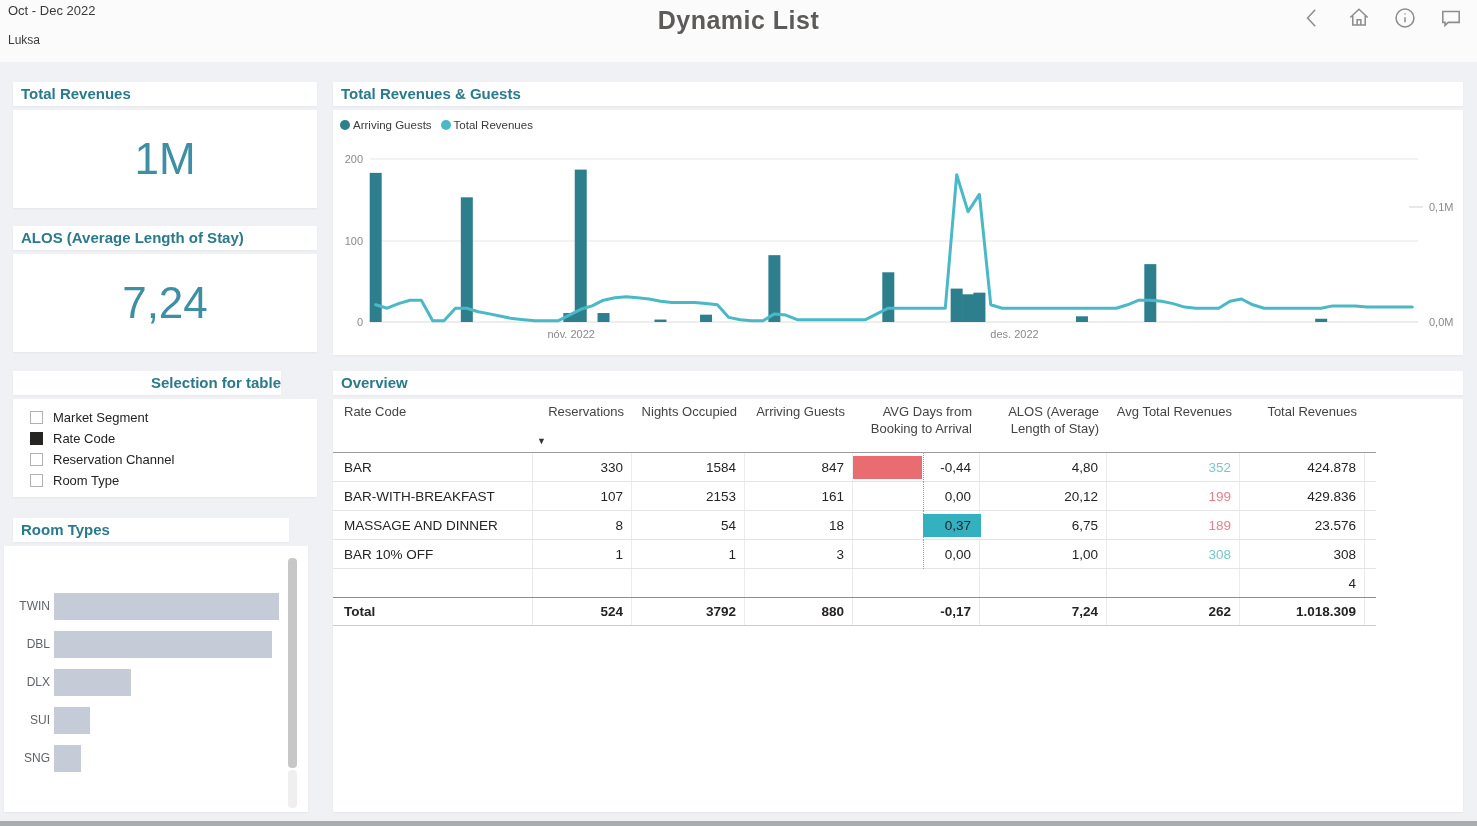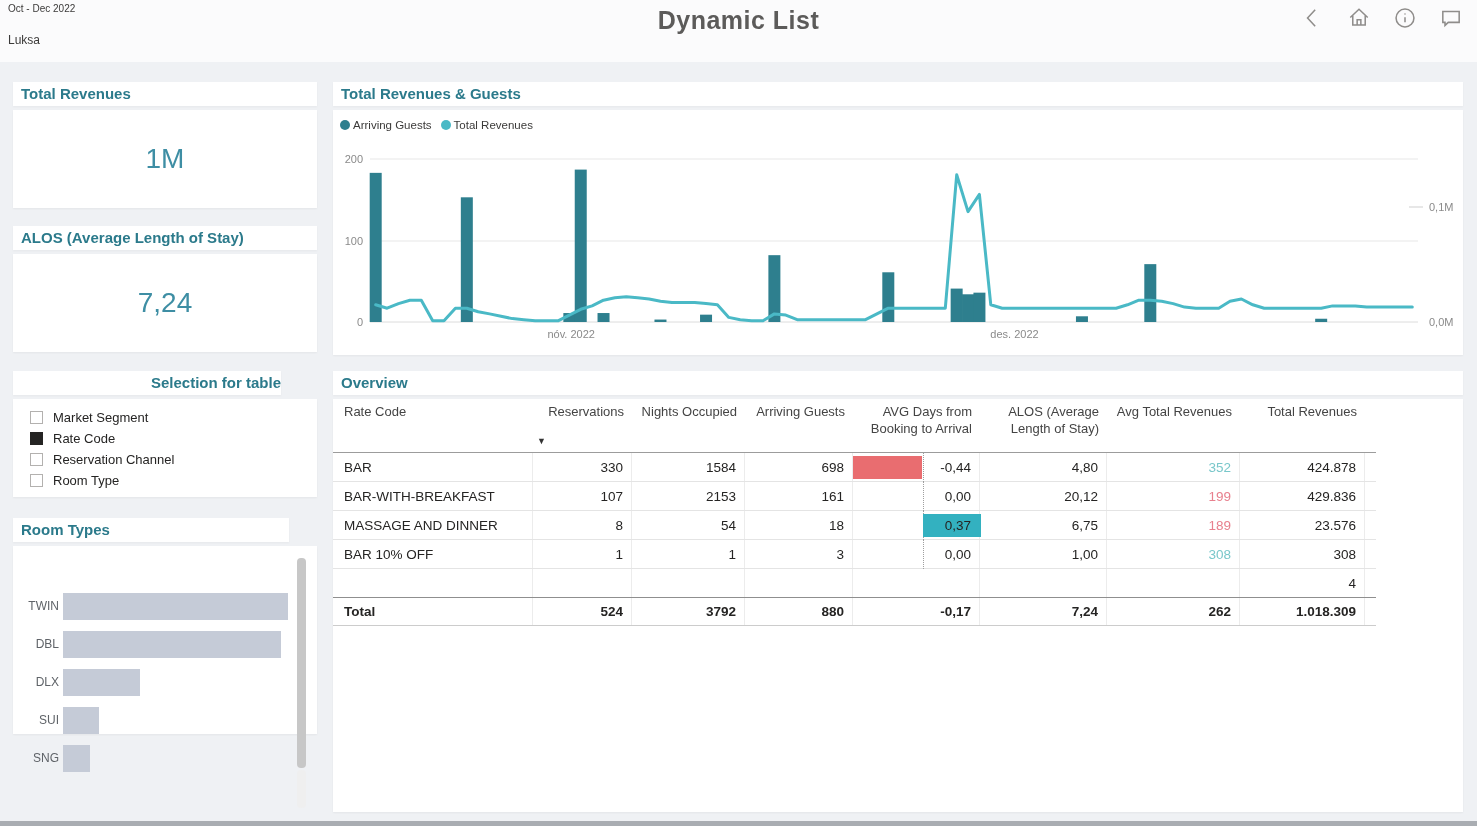--- a/index.html
+++ b/index.html
@@ -2,34 +2,34 @@
 <html><head>
 <meta charset="utf-8">
 <style>
   * { margin:0; padding:0; box-sizing:border-box; }
   html,body { width:1477px; height:826px; }
   body { font-family:"Liberation Sans", sans-serif; background:#eff1f4; overflow:hidden; position:relative; }
   .page { position:absolute; inset:0; }
 
   
   .topbar { position:absolute; left:0; top:0; width:1477px; height:62px; background:#fbfbfc; }
-  .date-range { position:absolute; left:8px; top:3px; font-size:10px; color:#3b3a39; }
+  .date-range { position:absolute; left:8px; top:3px; font-size:13px; color:#3b3a39; }
   .subtitle  { position:absolute; left:8px; top:33px; font-size:12px; color:#3b3a39; }
   .page-title{ position:absolute; left:0; right:0; top:6px; text-align:center; font-size:25px; font-weight:700; color:#5c5b5a; letter-spacing:.5px; }
   .hdr-icons { position:absolute; right:14px; top:6px; display:flex; gap:22px; }
   .hdr-icons .icon { width:24px; height:24px; cursor:pointer; }
   .hdr-icons svg { stroke:#8f8d8b; fill:none; stroke-width:1.4; }
 
   
   .tile-title { position:absolute; background:#ffffff; height:24px; line-height:24px; padding-left:8px;
                 font-size:15px; font-weight:700; color:#2b7a8b; box-shadow:0 1px 2px rgba(0,0,0,.04); }
   .tile-body  { position:absolute; background:#ffffff; box-shadow:0 1px 2px rgba(0,0,0,.05); }
 
   
-  .kpi { display:flex; align-items:center; justify-content:center; font-size:28px; font-weight:400; color:#3e8ea4; }
+  .kpi { display:flex; align-items:center; justify-content:center; font-size:44px; font-weight:400; color:#3e8ea4; }
 
   
   .checks { padding:8px 0 0 17px; }
   .check-row { display:flex; align-items:center; height:21px; cursor:pointer; }
   .box { width:13px; height:13px; border:1px solid #b3b1af; background:#fff; margin-right:10px; flex:none; }
   .box.checked { background:#252423; border-color:#252423; }
   .check-row span { font-size:13px; color:#252423; }
 
   
   .room-plot { position:relative; width:100%; height:100%; }
@@ -127,21 +127,21 @@
           <span>Reservation Channel</span>
         </div>
         <div class="check-row">
           <div class="box"></div>
           <span>Room Type</span>
         </div>
       </div>
   </div>
 
   <div class="tile-title" style="left:13px; top:518px; width:276px;">Room Types</div>
-  <div class="tile-body" style="left:13px; top:546px; width:304px; height:188px;">
+  <div class="tile-body" style="left:4px; top:546px; width:304px; height:266px;">
     <div class="room-plot" id="roomPlot">
         <div class="room-label" style="left: 4px; top: 53px;">TWIN</div>
         <div class="room-bar" style="top: 47px; width: 225px;"></div>
         <div class="room-label" style="left: 4px; top: 91px;">DBL</div>
         <div class="room-bar" style="top: 85px; width: 218px;"></div>
         <div class="room-label" style="left: 4px; top: 129px;">DLX</div>
         <div class="room-bar" style="top: 123px; width: 77px;"></div>
         <div class="room-label" style="left: 4px; top: 167px;">SUI</div>
         <div class="room-bar" style="top: 161px; width: 36px;"></div>
         <div class="room-label" style="left: 4px; top: 205px;">SNG</div>
@@ -229,21 +229,21 @@
           <div class="cell first">
             <span>BAR</span>
           </div>
           <div class="cell">
             <span>330</span>
           </div>
           <div class="cell">
             <span>1584</span>
           </div>
           <div class="cell">
-            <span>698</span>
+            <span>847</span>
           </div>
           <div class="cell">
             <div class="zero-line"></div>
             <div class="dbar" style="right: 57px; width: 69.08px; background: rgb(233, 109, 112);"></div>
             <span class="avg-num">-0,44</span>
           </div>
           <div class="cell">
             <span>4,80</span>
           </div>
           <div class="cell">

